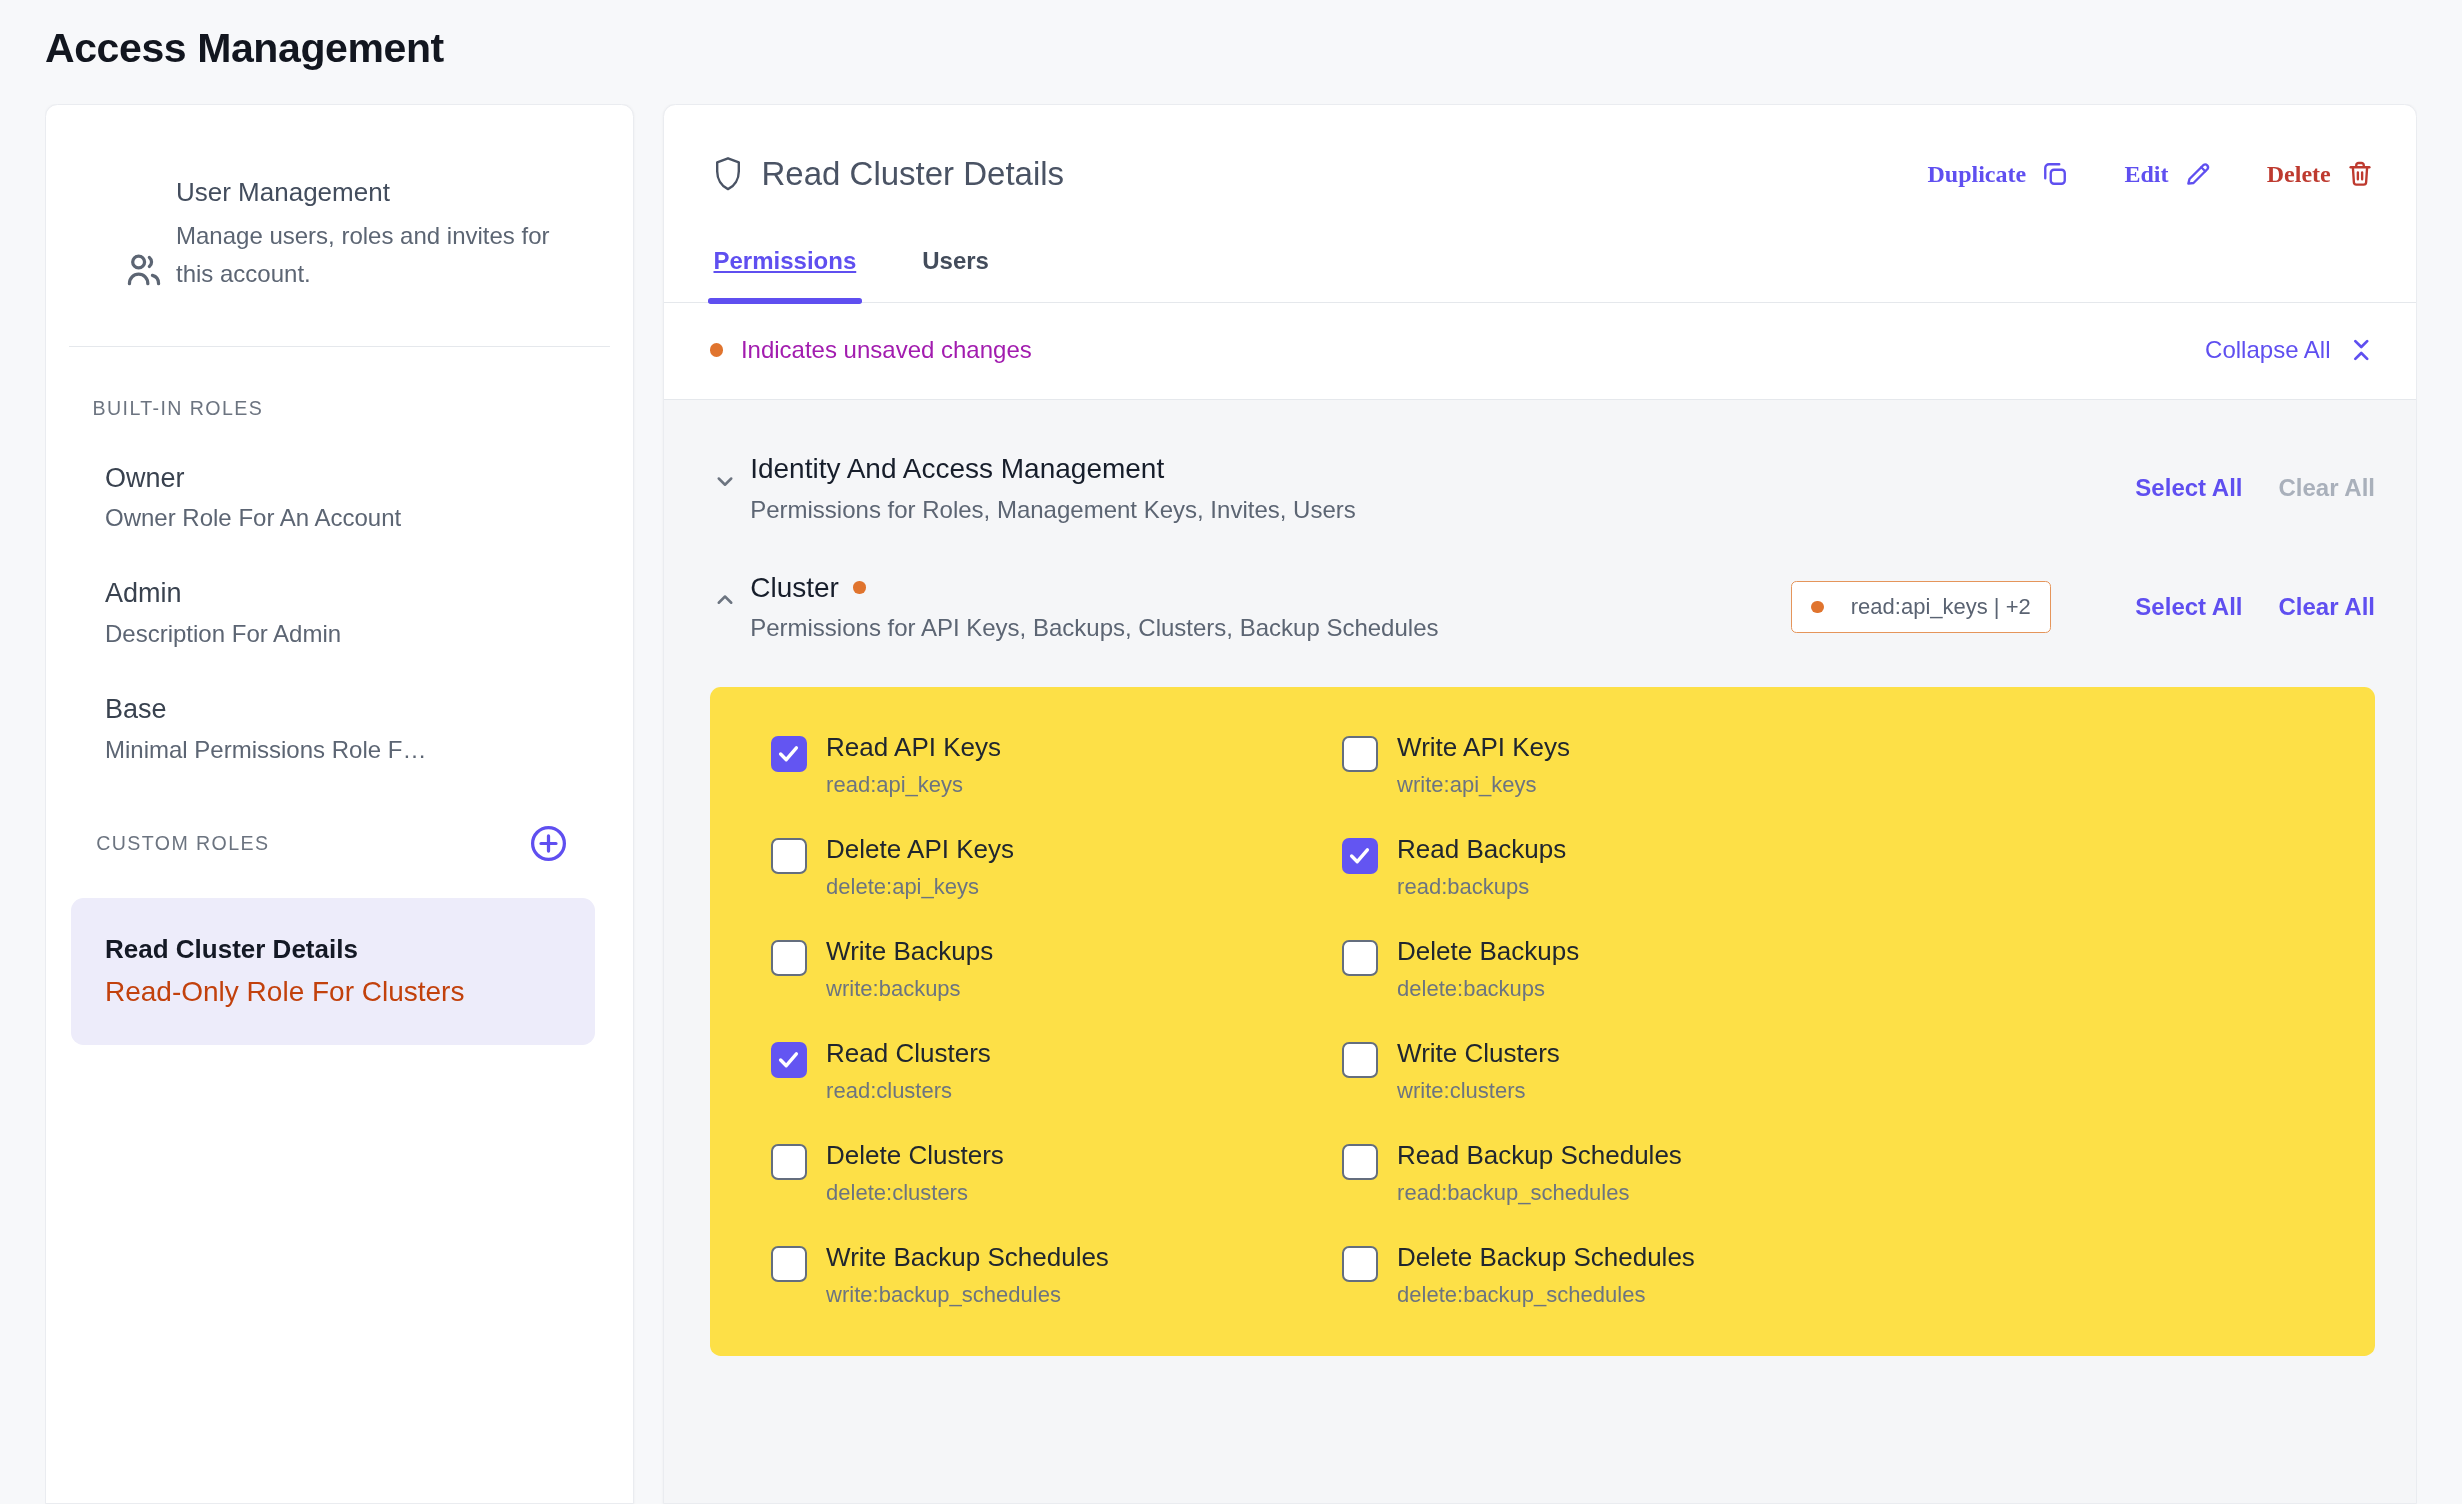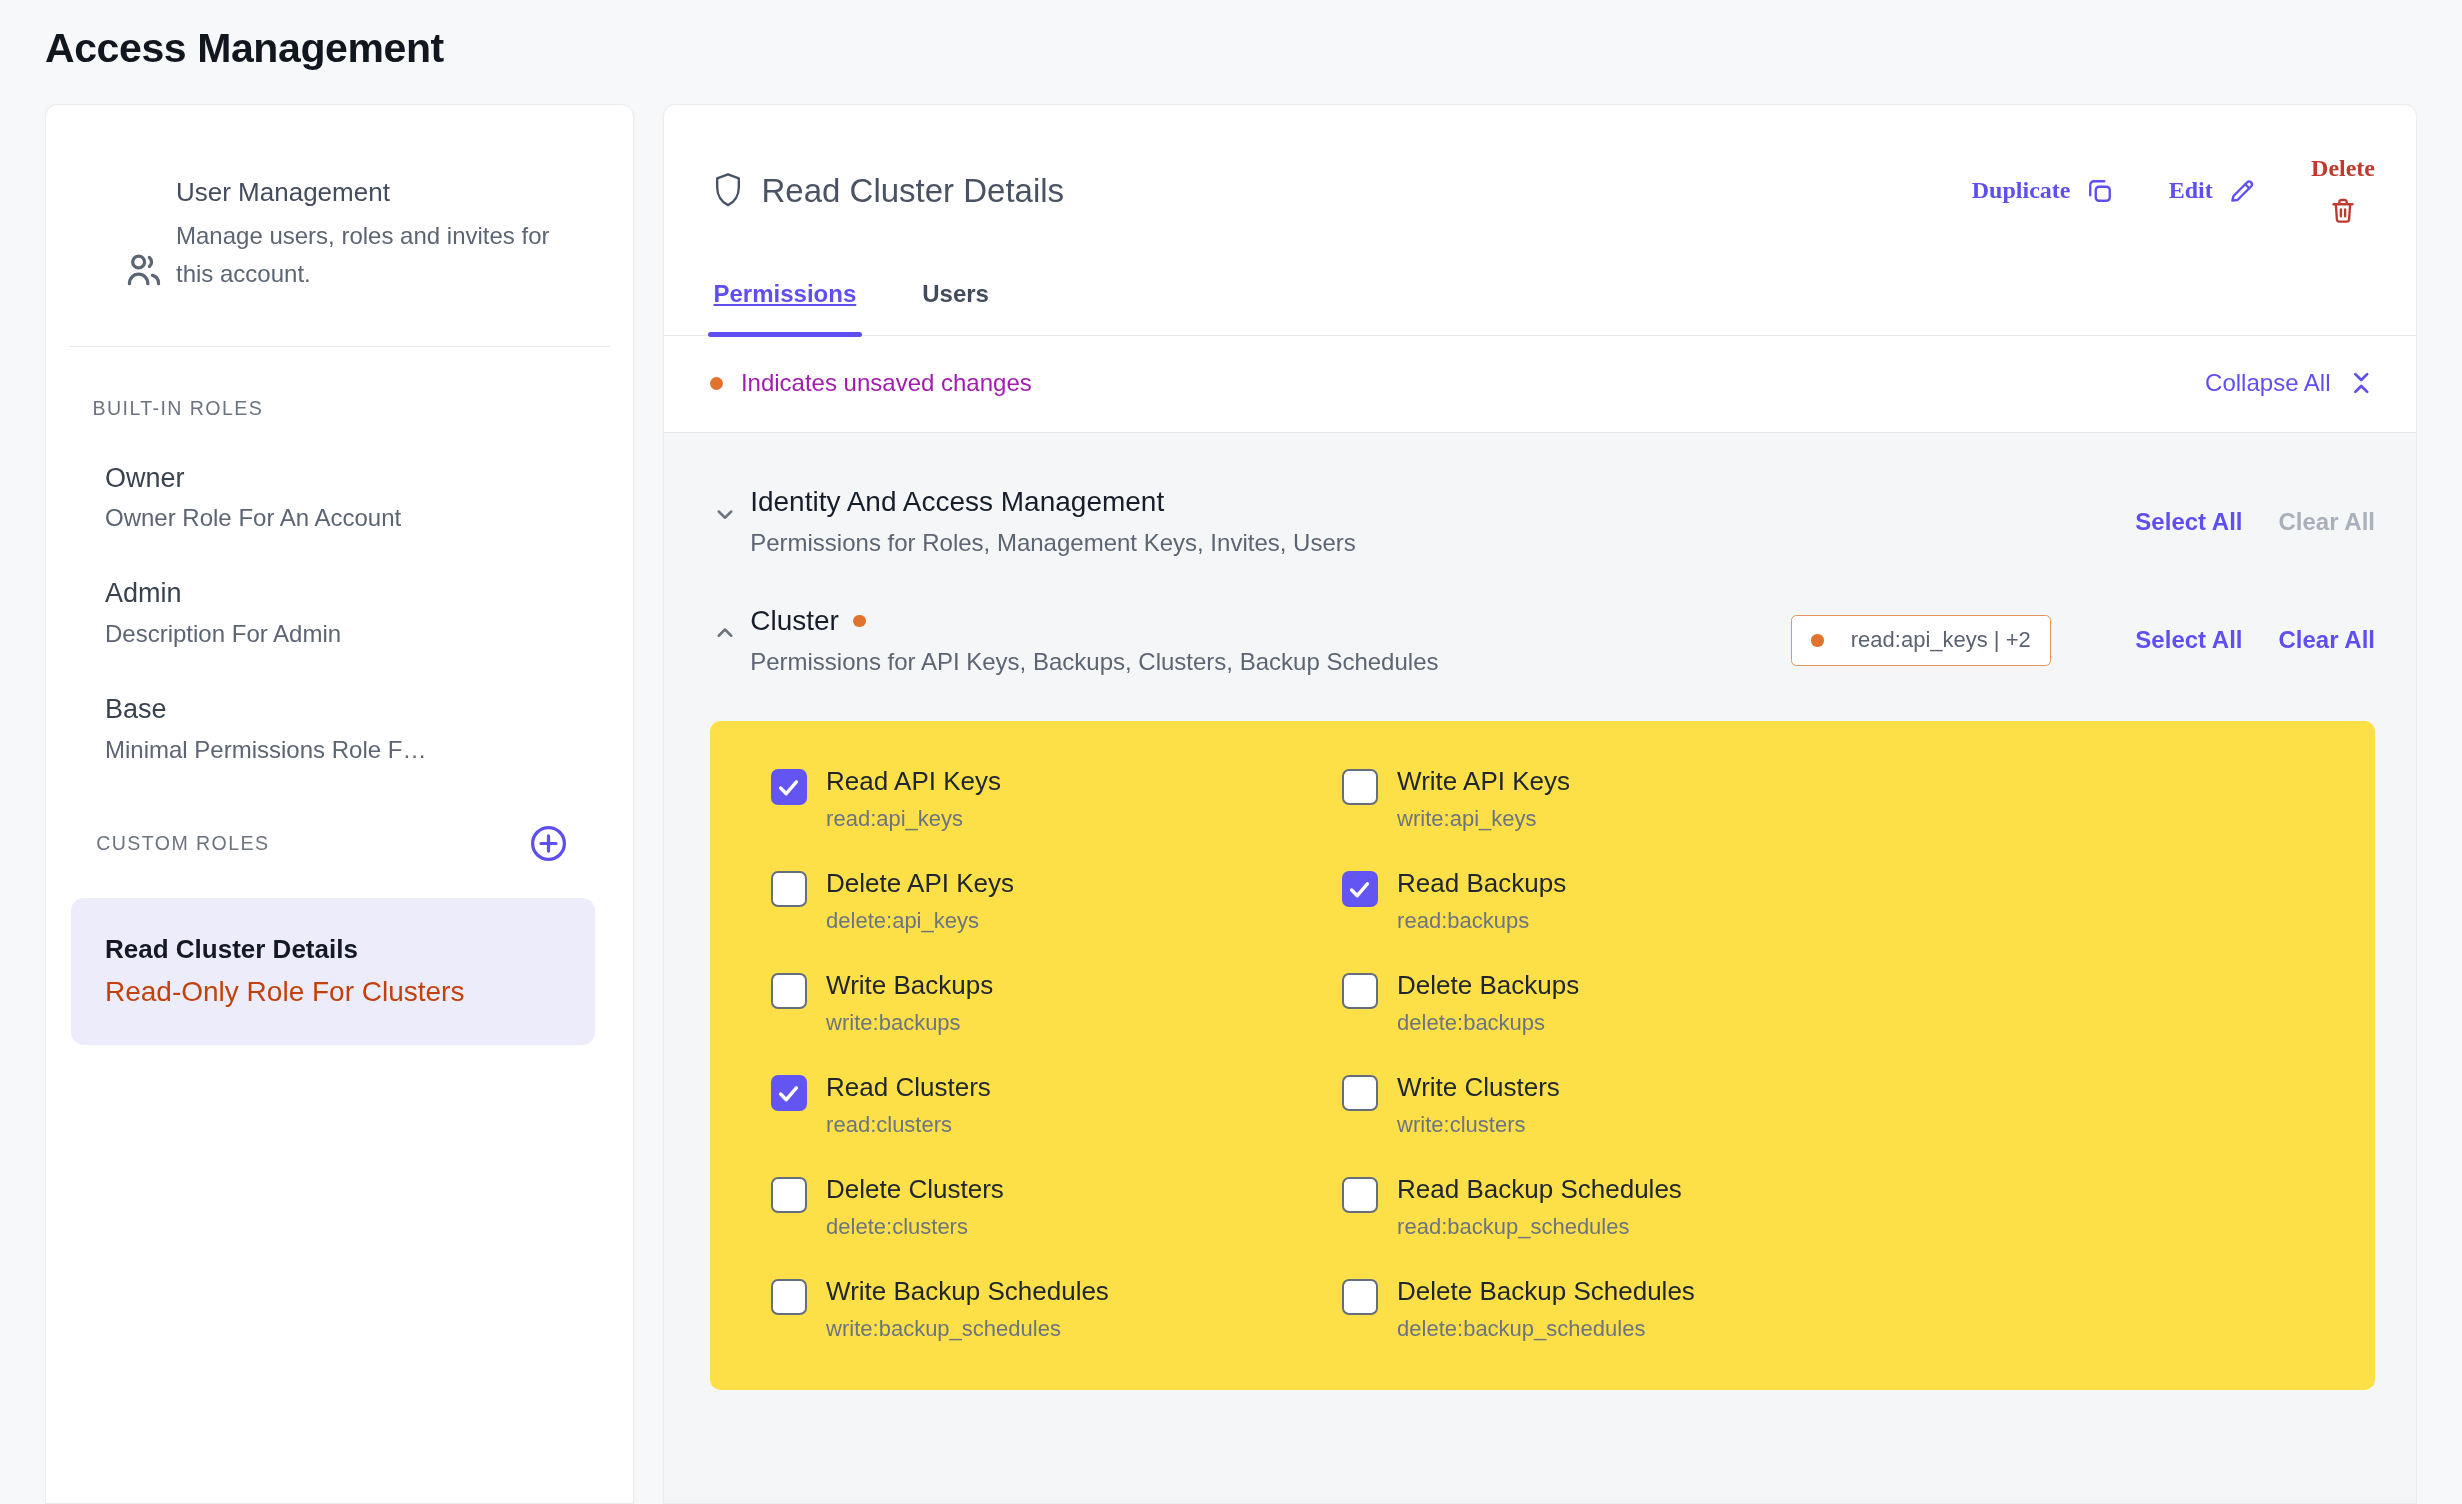--- a/index.html
+++ b/index.html
@@ -59,21 +59,21 @@
 
   
   .detail { flex:1; display:flex; flex-direction:column; overflow:hidden; }
   .pad { padding-left:46px; padding-right:41px; }
   .detail-header-row { display:flex; align-items:center; justify-content:space-between; padding-top:50px; }
   .detail-title-group { display:flex; align-items:center; gap:16px; }
   .shield-icon { width:36px; height:37px; }
   .detail-title { font-size:33px; font-weight:500; color:#4A5364; }
   .actions { display:flex; align-items:center; gap:54px;font-family:Liberation Serif, serif; }
   .action-btn { display:flex; align-items:center; gap:14.3px; font-size:24px; font-weight:700; color:var(--purple); cursor:pointer; background:none; border:none; font-family:inherit; }
-  .action-btn.danger { color:var(--red);flex-direction:column; }
+  .action-btn.danger { color:var(--red); }
   .action-btn svg { width:30px; height:30px; }
 
   .detail-tabs { display:flex; gap:66px; margin-top:54px; border-bottom:1.8px solid var(--border); padding-left:50px; }
   .detail-tab { font-size:24px; font-weight:700; color:#434C5B; padding-bottom:27px; position:relative; cursor:pointer; }
   .detail-tab.active { color:var(--purple);text-decoration:underline; }
   .detail-tab.active::after { content:""; position:absolute; left:-5.4px; right:-5.4px; bottom:-1.8px; height:5.4px; background:var(--purple); border-radius:2.7px; }
 
   .note-row { display:flex; align-items:center; justify-content:space-between; padding-top:32px; padding-bottom:34px; border-bottom:0.9px solid var(--border); background:#fff; }
   .note-left { display:flex; align-items:center; gap:18px; }
   .dot { width:13.4px; height:13.4px; border-radius:50%; background:var(--orange); flex-shrink:0; }

